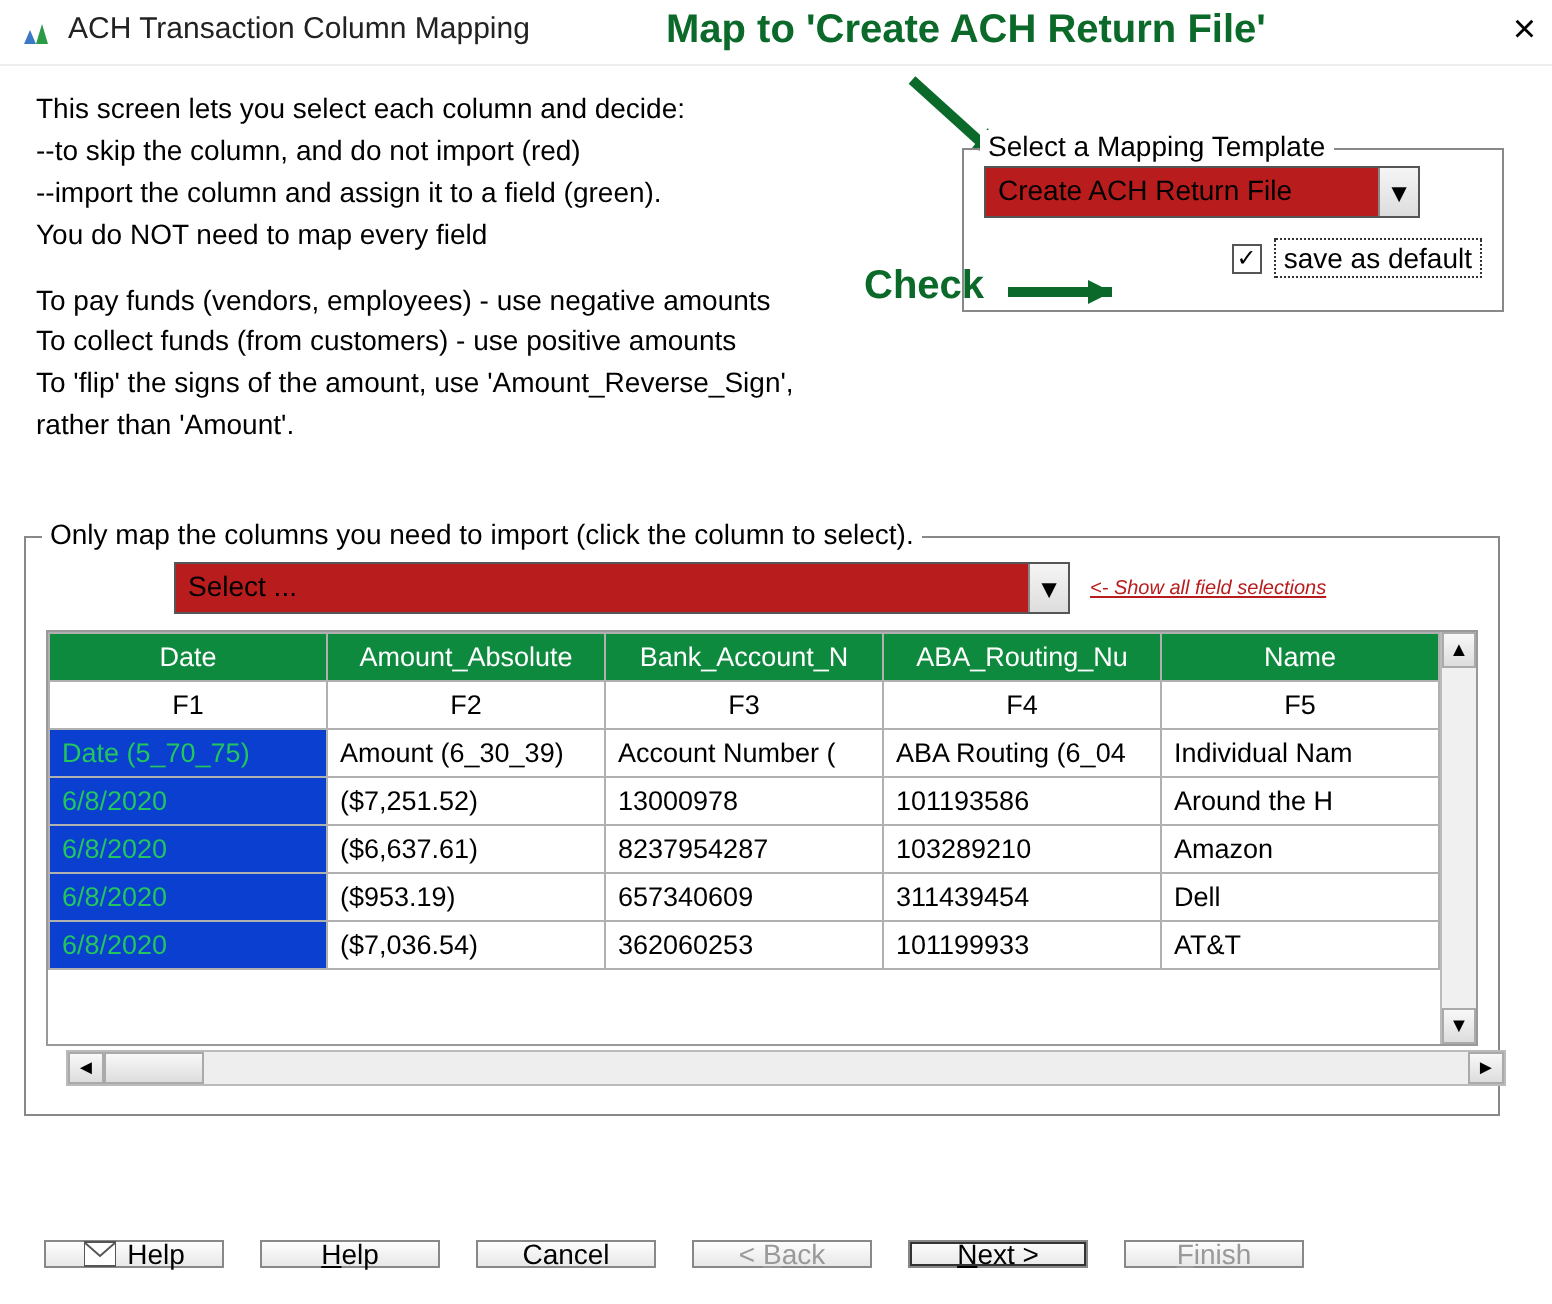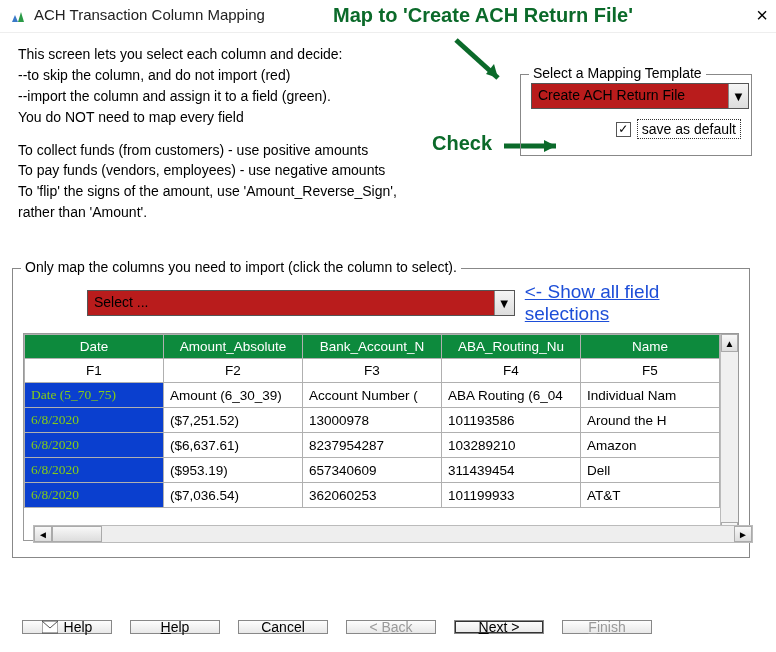--- a/index.html
+++ b/index.html
@@ -51,21 +51,21 @@
   }
   .fieldset-legend {
     position: absolute;
     top: -10px; left: 8px;
     background: #fff;
     padding: 0 4px;
     font-size: 14px;
   }
   .template-box {
     top: 74px; right: 24px;
-    width: 232px; height: 82px;
+    width: 271px; height: 82px;
   }
   .select-control {
     display: flex;
     align-items: stretch;
     border: 1px solid #555;
     background: #b91c1c;
     height: 26px;
     width: 218px;
   }
   .select-text {
@@ -104,23 +104,24 @@
   }
   .select-row {
     display: flex; align-items: center;
     gap: 10px;
     margin: 4px 0 8px 64px;
   }
   .wide-select {
     width: 448px;
   }
   .show-all {
-    color: #1d4ed8;
+    color: #b91c1c;
     text-decoration: underline;
-    font-size: 19px;
+    font-size: 10px;
+    font-style: italic;
   }
 
   .grid-wrap {
     display: flex;
     border: 1px solid #999;
     margin-top: 4px;
     height: 208px;
     position: relative;
   }
   .grid {
@@ -147,22 +148,21 @@
     text-align: center;
     font-weight: normal;
   }
   th.sub {
     background: #fff;
     text-align: center;
     font-weight: normal;
   }
   td.blue {
     background: #0a3fcf;
-    color: #84cc16;
-    font-family: Liberation Serif, serif;
+    color: #22c55e;
   }
   .vscroll {
     width: 18px;
     background: #eee;
     border-left: 1px solid #bbb;
     display: flex; flex-direction: column;
   }
   .vscroll .btn {
     height: 18px;
     background: linear-gradient(#f8f8f8,#ddd);
@@ -237,22 +237,22 @@
 </svg>
 
 <div class="content">
   <div class="intro">
     <p>This screen lets you select each column and decide:</p>
     <p>--to skip the column, and do not import (red)</p>
     <p>--import the column and assign it to a field (green).</p>
     <p>You do NOT need to map every field</p>
   </div>
   <div class="intro intro-block2">
+    <p>To pay funds (vendors, employees) - use negative amounts</p>
     <p>To collect funds (from customers) - use positive amounts</p>
-    <p>To pay funds (vendors, employees) - use negative amounts</p>
     <p>To 'flip' the signs of the amount, use 'Amount_Reverse_Sign',</p>
     <p>rather than 'Amount'.</p>
   </div>
 </div>
 
 <div class="fieldset template-box">
   <div class="fieldset-legend">Select a Mapping Template</div>
   <div class="select-control">
     <div class="select-text">Create ACH Return File</div>
     <div class="select-arrow">▼</div>

